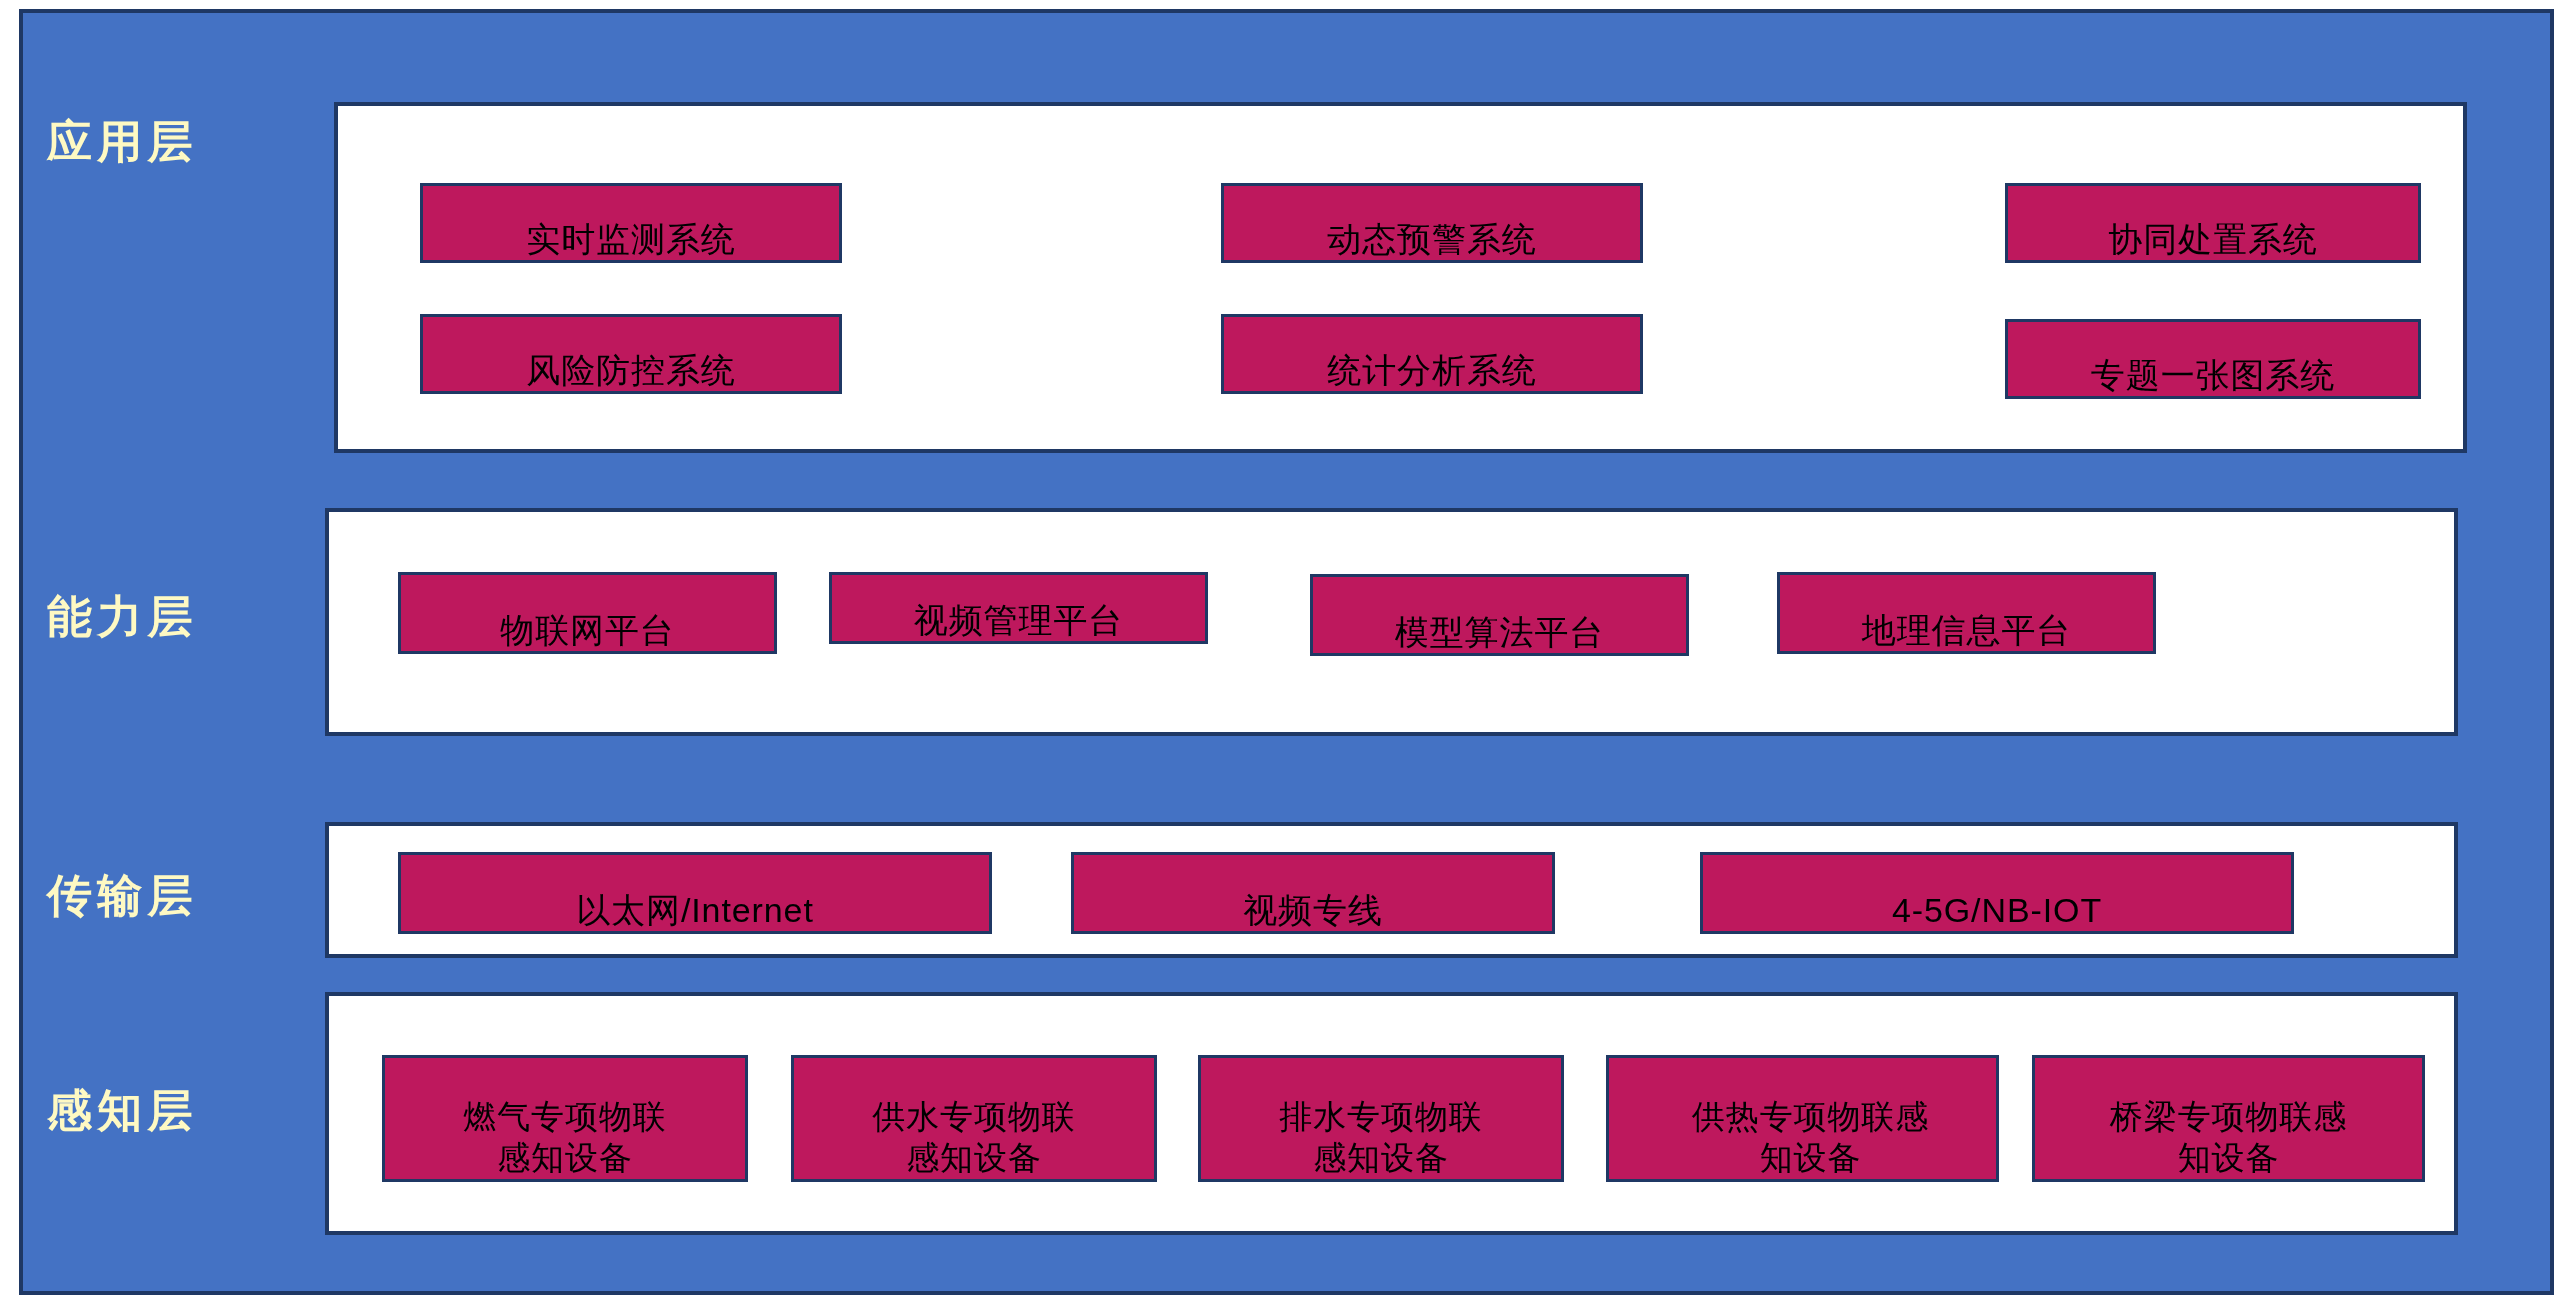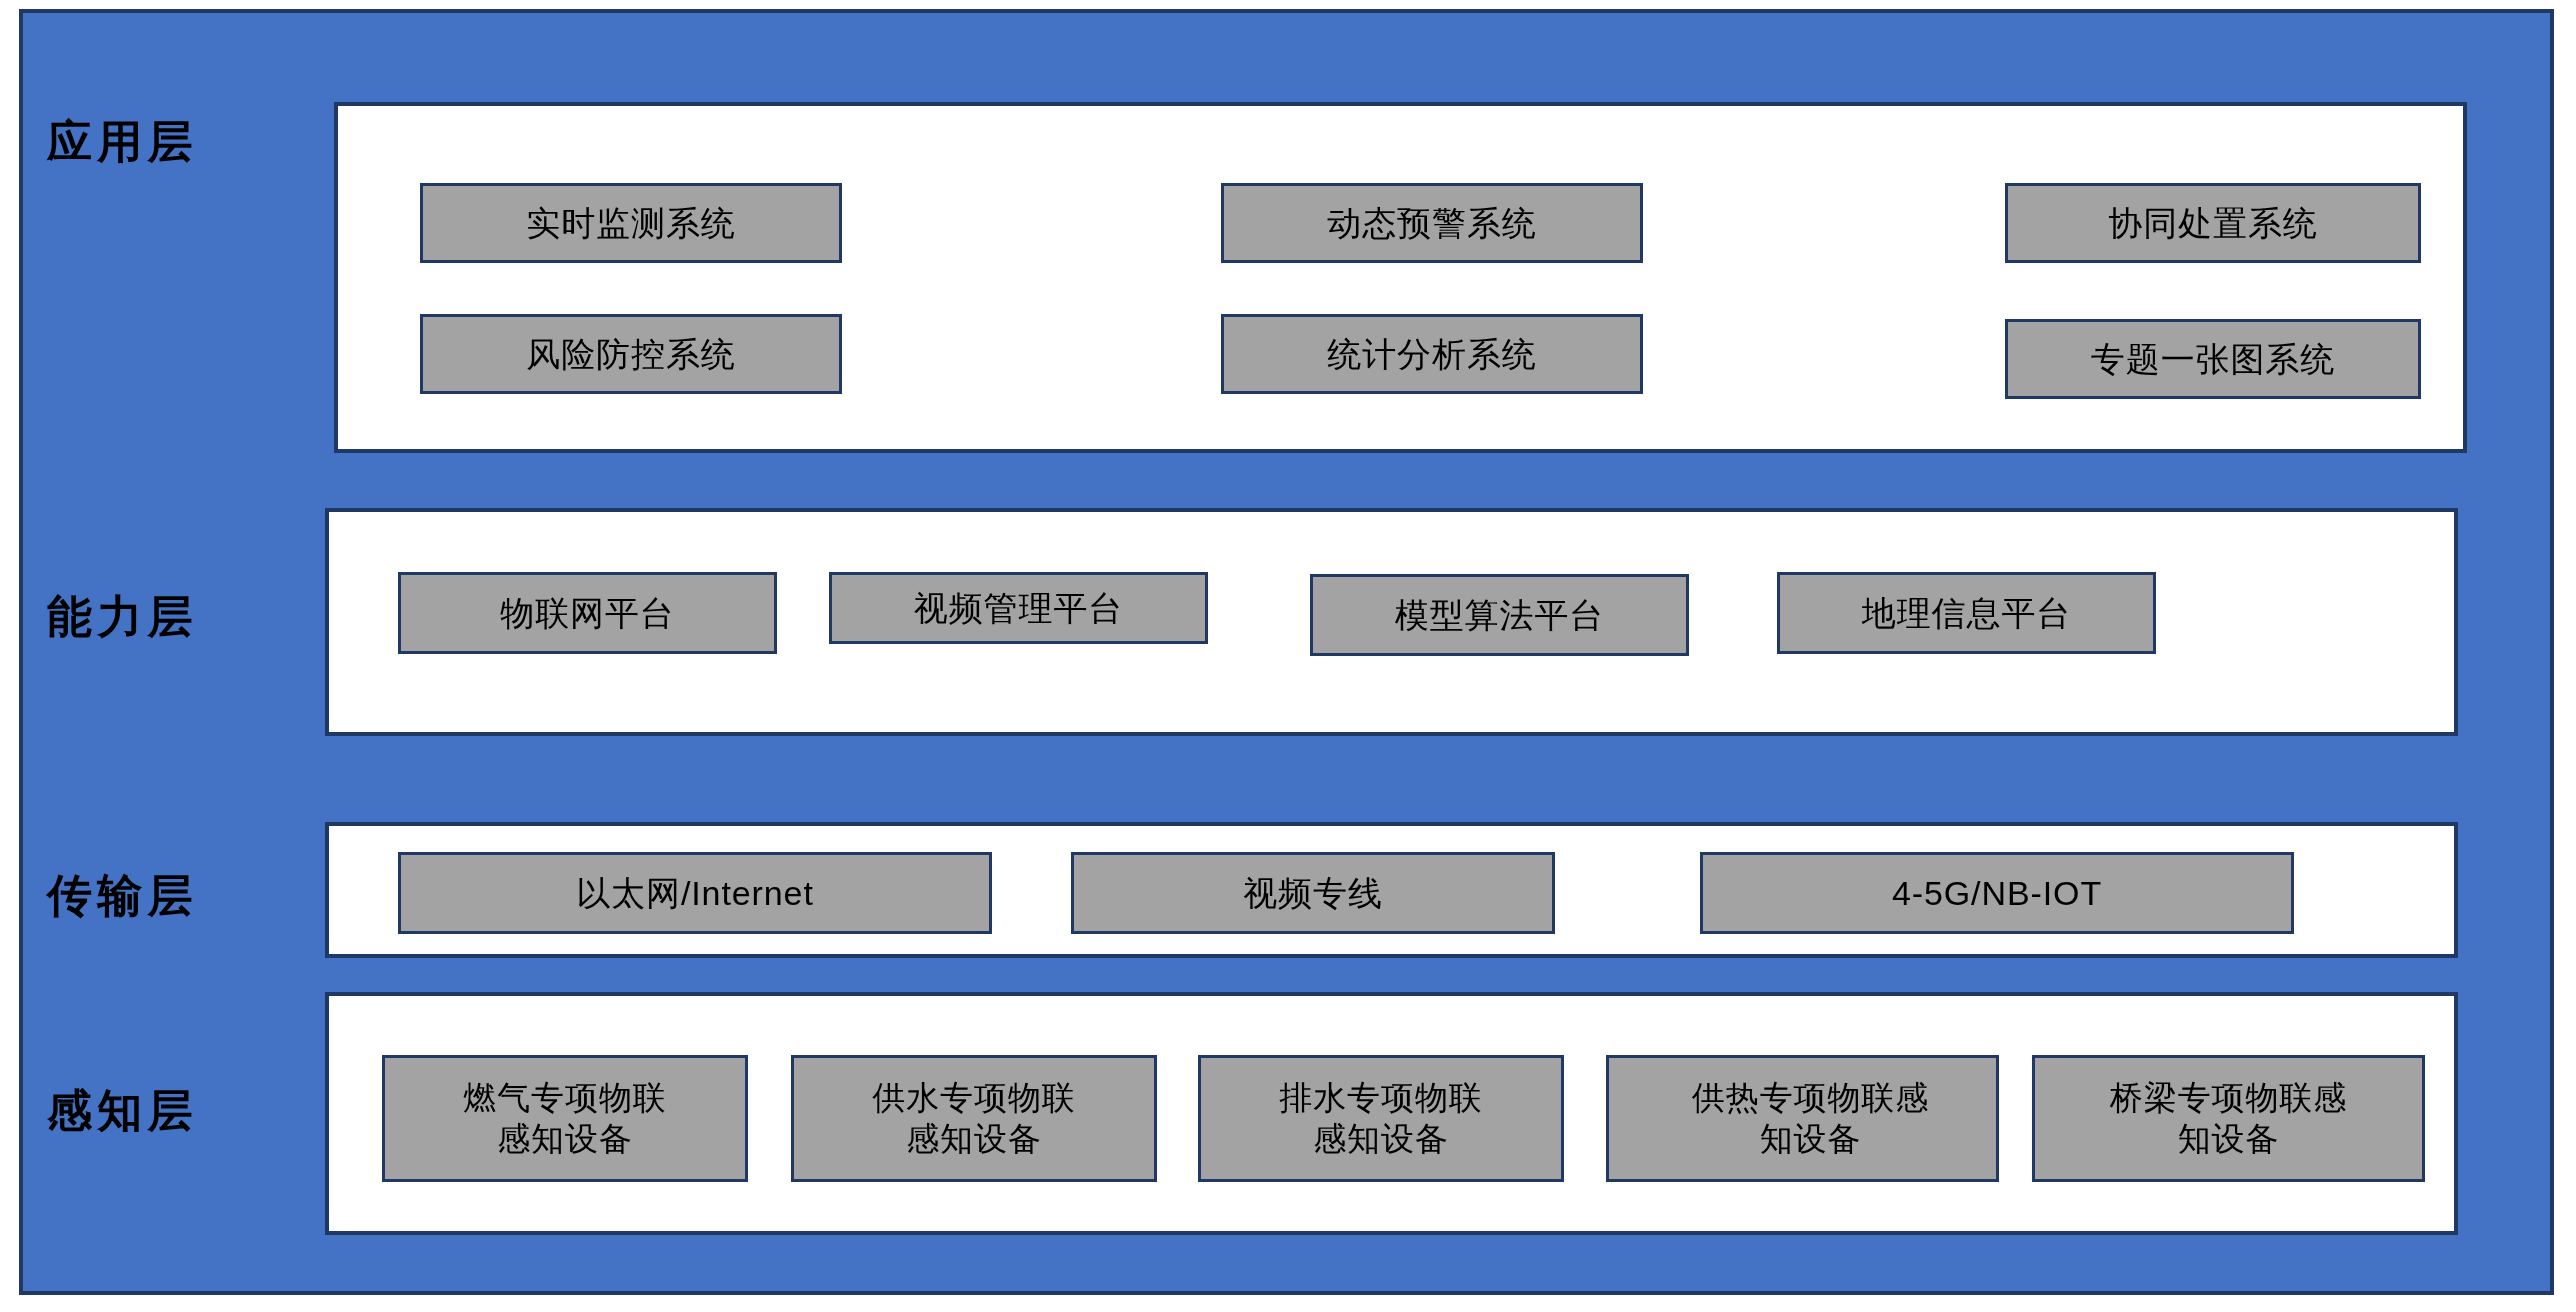--- a/index.html
+++ b/index.html
@@ -27,44 +27,44 @@
     width: 2535px;
     height: 1286px;
     background: #4472C4;
     border: 4.3px solid #1F3864;
     box-sizing: border-box;
   }
 
   
   .layer-label {
     position: absolute;
-    color: #000000;
+    color: #fef9c3;
     font-size: 45px;
     font-weight: bold;
     letter-spacing: 5.2px;
     white-space: nowrap;
     line-height: 1;
   }
 
   
   .panel {
     position: absolute;
     background: #ffffff;
     border: 4.3px solid #1F3864;
     box-sizing: border-box;
   }
 
   
   .item {
     position: absolute;
-    background: #a3a3a3;
+    background: #be185d;
     border: 3.4px solid #1F3864;
     box-sizing: border-box;
     display: flex;
-    align-items: center;
+    align-items: flex-end;
     justify-content: center;
     text-align: center;
     color: #000000;
     font-size: 34px;
     line-height: 1.18;
     letter-spacing: 0.9px;
   }
   .item.two-line {
     font-size: 33px;
     line-height: 1.25;

